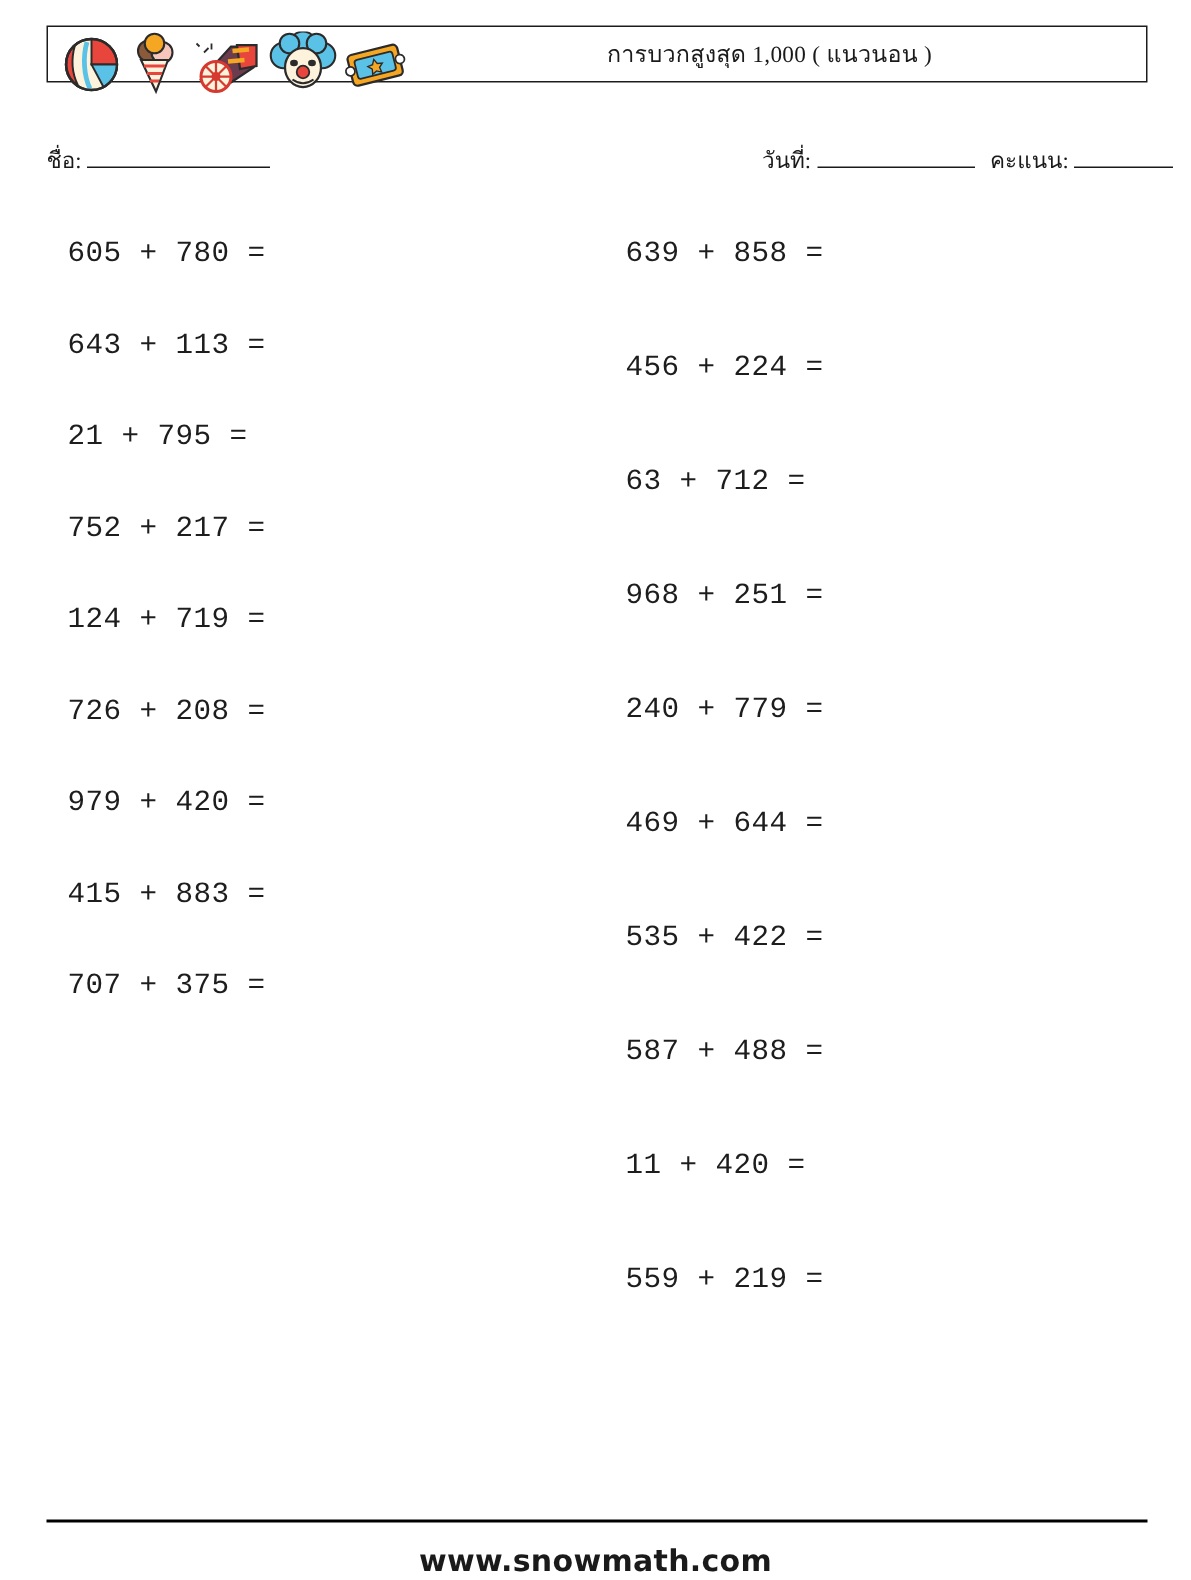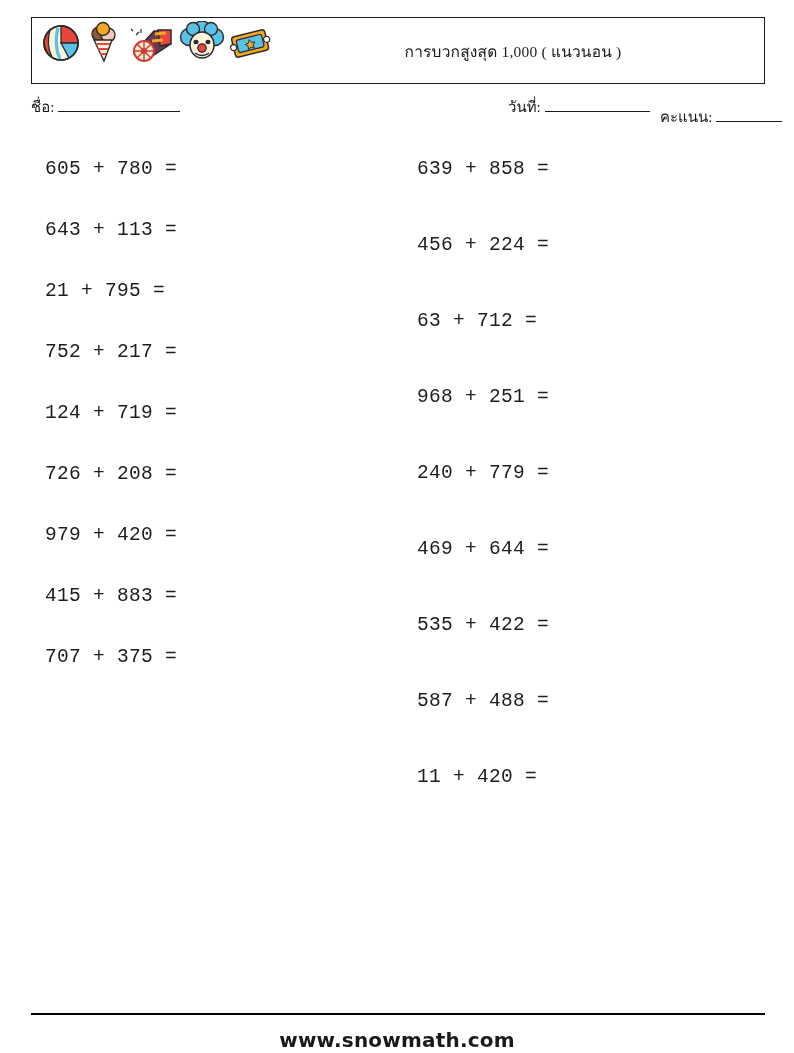--- a/index.html
+++ b/index.html
@@ -16,21 +16,21 @@
     position: relative;
     overflow: hidden;
   }
 
   
   .header-box {
     position: absolute;
     left: 31px;
     top: 17px;
     width: 734px;
-    height: 67px;
+    height: 38px;
     border: 1.6px solid #1c1c1c;
     background: #ffffff;
     padding-left: 28px;
   }
 
   .icon-strip {
     position: absolute;
     left: 6px;
     top: 3px;
     display: flex;
@@ -73,21 +73,21 @@
     border-bottom: 1.4px solid #1a1a1a;
     height: 13px;
   }
 
   .field-name  { left: 0px;   top: 2px; }
   .field-name  .blank { width: 122px; }
 
   .field-date  { left: 477px; top: 2px; }
   .field-date  .blank { width: 105px; }
 
-  .field-score { left: 629px; top: 12px; }
+  .field-score { left: 629px; top: 2px; }
   .field-score .blank { width: 66px; }
 
   
   .problems {
     position: absolute;
     left: 31px;
     top: 138px;
     width: 734px;
     display: flex;
   }
@@ -246,18 +246,19 @@
   <div class="column right">
     <div class="problem">639 + 858 =</div>
     <div class="problem">456 + 224 =</div>
     <div class="problem">63 + 712 =</div>
     <div class="problem">968 + 251 =</div>
     <div class="problem">240 + 779 =</div>
     <div class="problem">469 + 644 =</div>
     <div class="problem">535 + 422 =</div>
     <div class="problem">587 + 488 =</div>
     <div class="problem">11 + 420 =</div>
+    <div class="problem">559 + 219 =</div>
   </div>
 
 </div>
 
 <div class="footer-rule"></div>
 <div class="footer-text">www.snowmath.com</div>
 
 </body></html>

